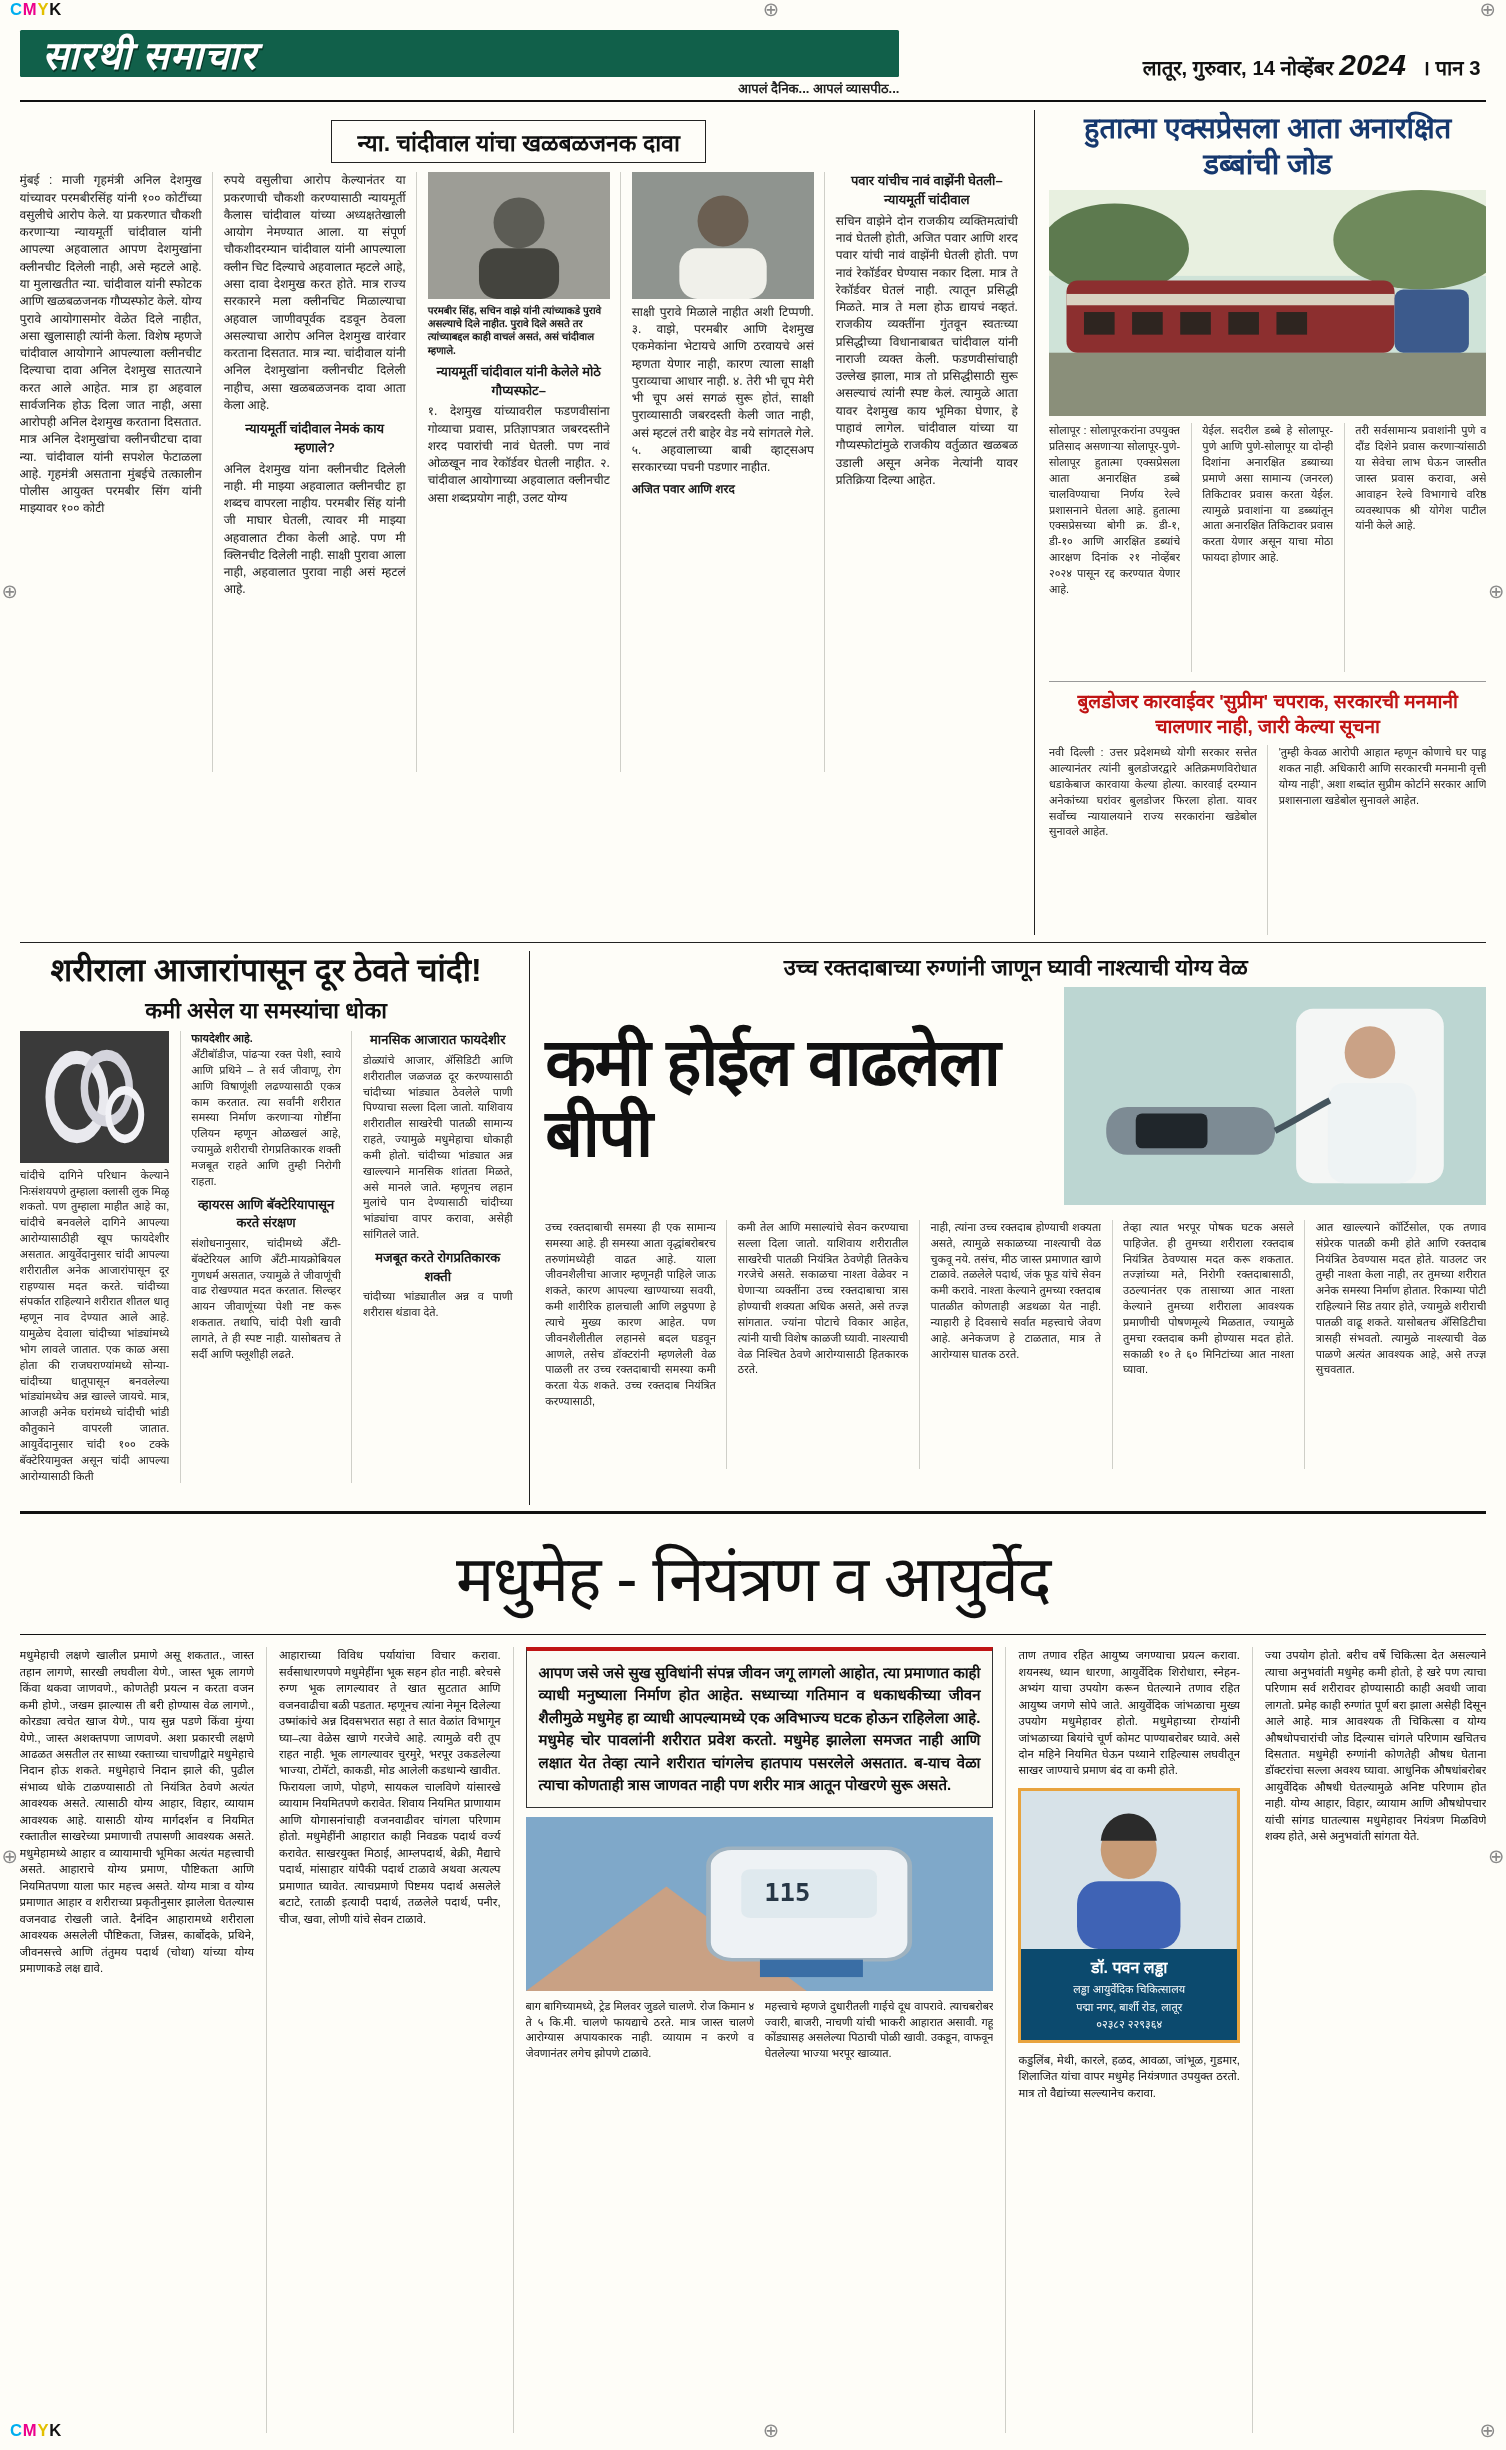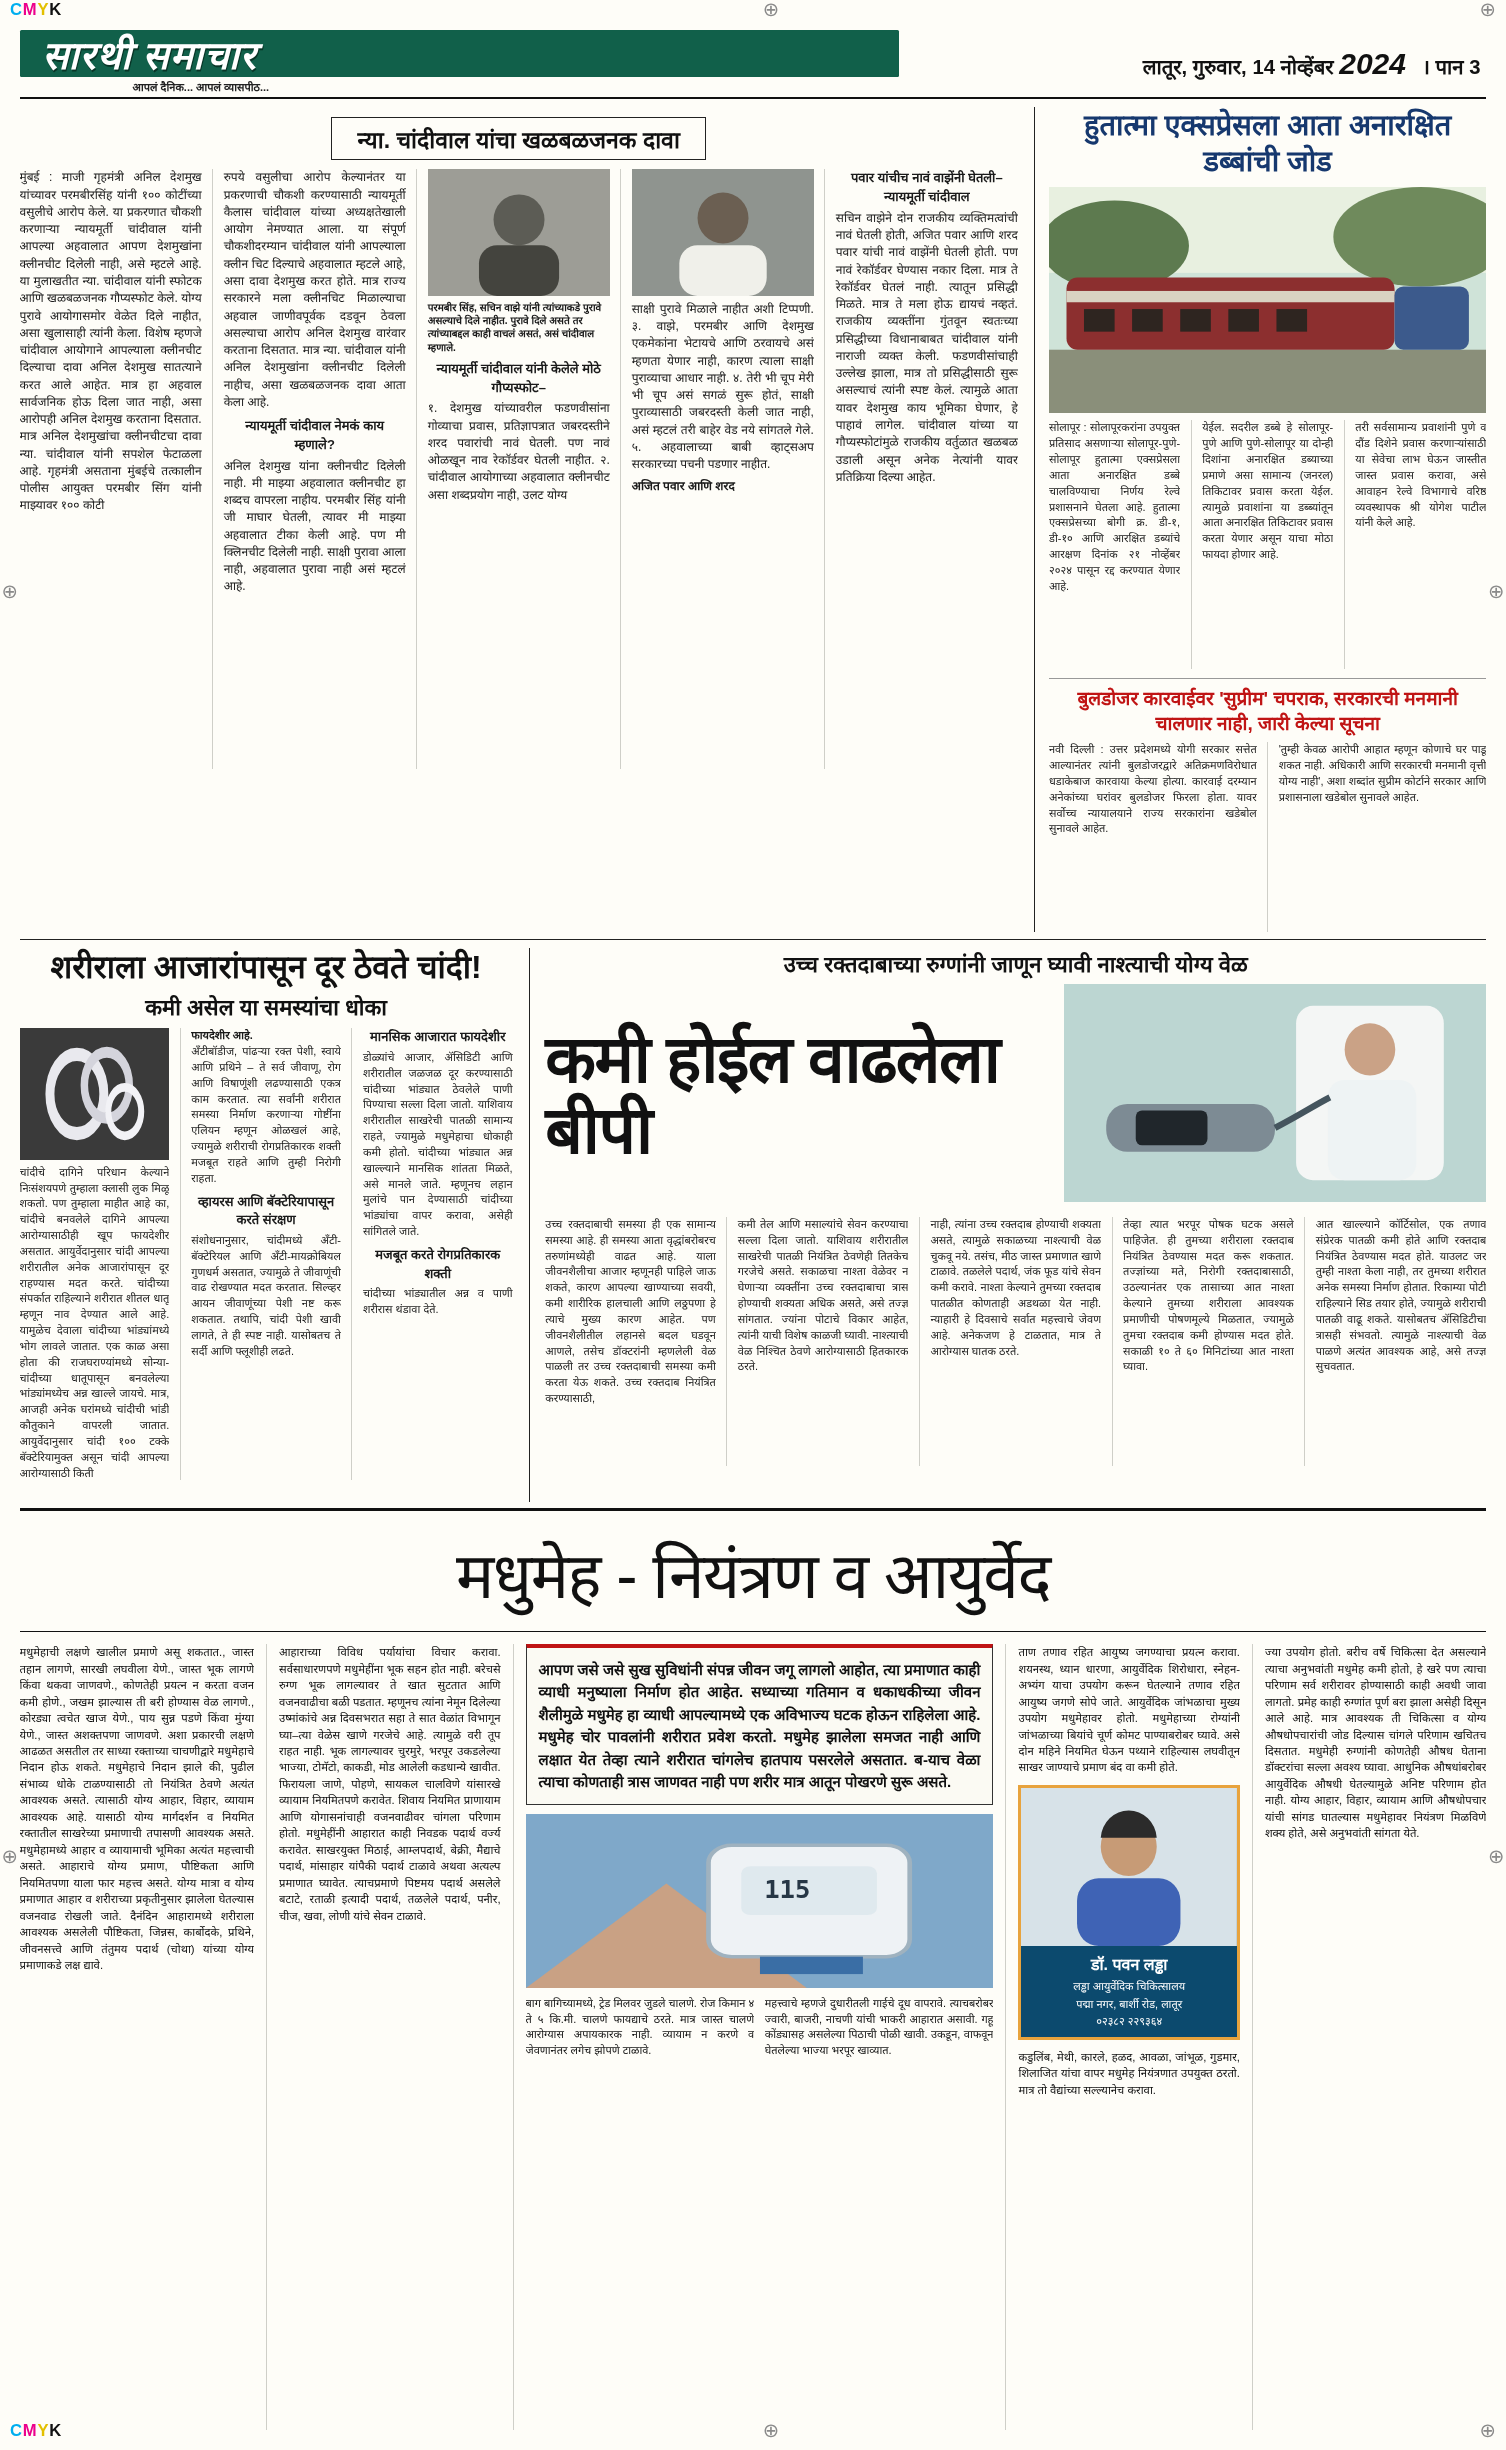--- a/index.html
+++ b/index.html
@@ -18,21 +18,21 @@
   .regmark{ color:#8a8a8a; font-size:19.6px; line-height:1; }
   .edge-mark{ position:absolute; color:#8a8a8a; font-size:19.6px; }
 
   
   header.mast{ border-bottom:2.3px solid #111; }
   .mast-grid{ display:grid; grid-template-columns:1fr 587px; align-items:stretch; }
   .mast-left{ position:relative; }
   .mast-band{ background:#11604a; height:47px; display:flex; align-items:center; padding:0 22.6px; border-radius:1.5px; }
   .masthead{ font-family:"Liberation Serif", serif; font-style:italic; font-weight:bold;
     font-size:39px; color:#ffffff; text-shadow:0.8px 1.5px 0 #083527; letter-spacing:0.8px; }
-  .tagline{ font-size:11px; color:#222; padding:2.3px 0 3px 113px; font-weight:bold; }
+  .tagline{ font-size:13px; color:#222; padding:2.3px 0 3px 113px; font-weight:bold;text-align:right; }
   .mast-right{ display:flex; align-items:center; justify-content:flex-end; gap:10.5px; padding-right:6px; }
   .dateline{ font-size:20.3px; font-weight:bold; color:#111; white-space:nowrap; }
   .dateline .year{ font-size:30px; font-style:italic; }
   .dateline .pg{ font-size:20.3px; margin-left:10.5px; }
 
   
   .cols{ display:flex; gap:10.5px; }
   .col{ flex:1; text-align:justify; font-size:12px; line-height:1.44; color:#1a1a1a; overflow:hidden; }
   .col + .col{ border-left:0.8px solid #cfcfc8; padding-left:10.5px; }
   .minihead{ font-weight:bold; font-size:13px; margin:6px 0 3px; text-align:center; }

